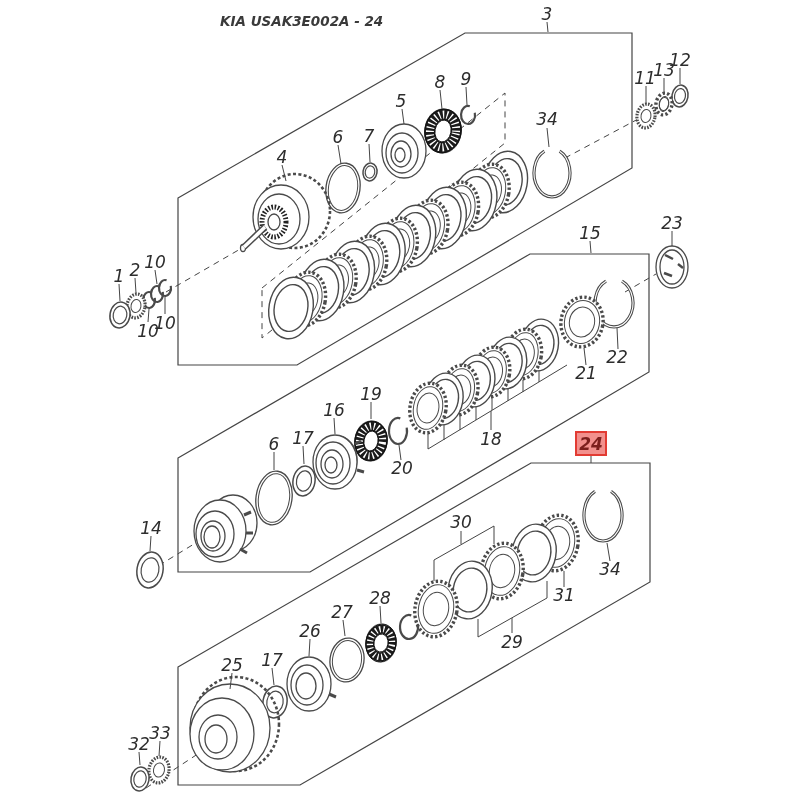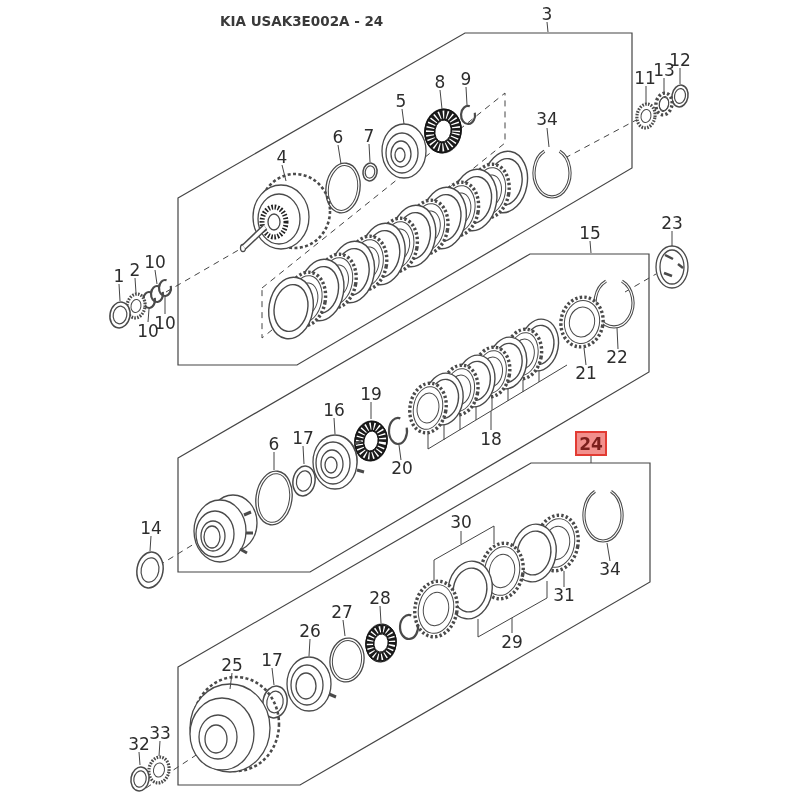--- a/index.html
+++ b/index.html
@@ -1,17 +1,17 @@
 <!DOCTYPE html>
 <html><head>
 <meta charset="utf-8">
 <style>
   html,body{margin:0;padding:0;background:#fff;}
   #page{position:relative;width:800px;height:800px;background:#fff;overflow:hidden;
-        font-family:"DejaVu Sans","Liberation Sans",sans-serif;}
+        font-family:"DejaVu Sans","Liberation Sans",sans-serif;font-style:italic;}
   svg{position:absolute;left:0;top:0;}
   text.callout{font-family:"DejaVu Sans","Liberation Sans",sans-serif;font-size:17px;fill:#2d2d2d;}
   text.callout.hl{fill:#7c1f1d;font-weight:bold;}
   text.title{font-family:"DejaVu Sans","Liberation Sans",sans-serif;font-size:13.5px;font-weight:bold;fill:#3a3a3a;}
 </style>
 </head>
 <body>
 
 <div id="page">
   <svg id="cv" width="800" height="800" viewBox="0 0 800 800">

